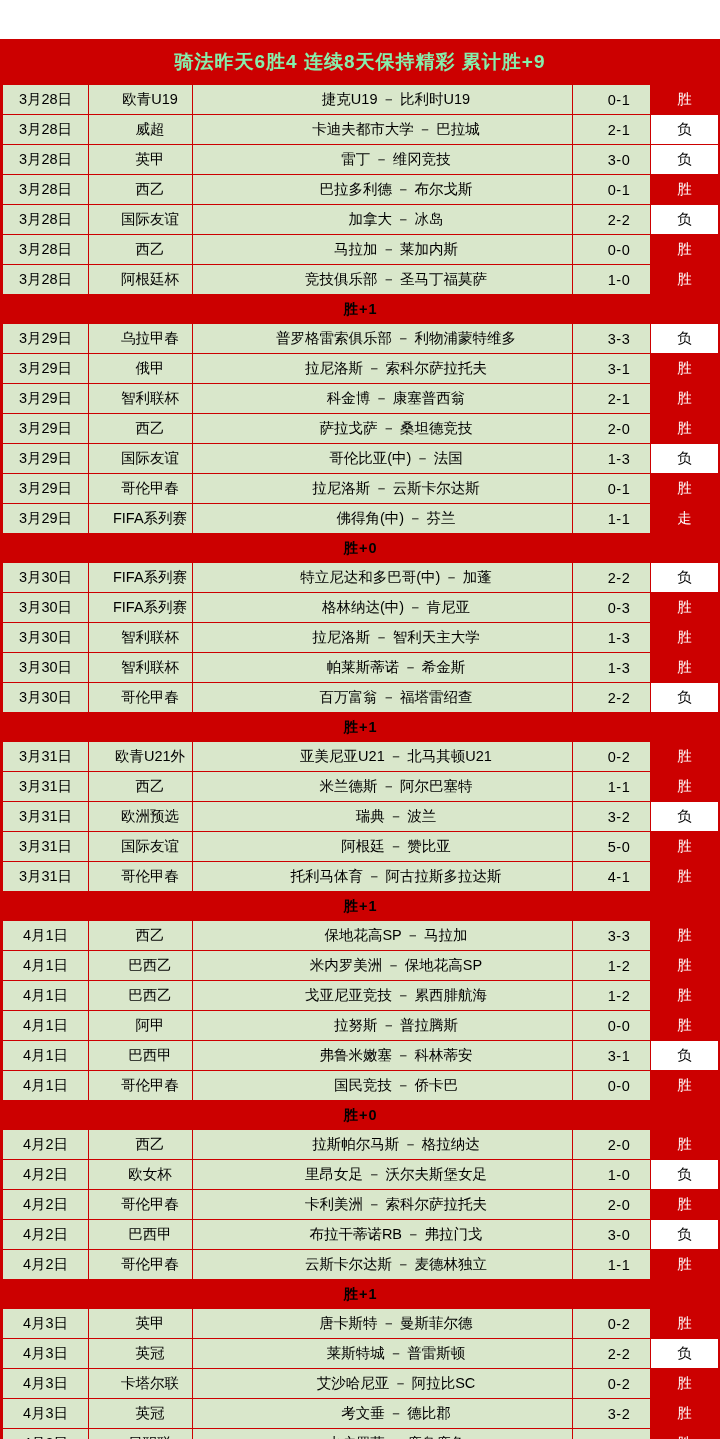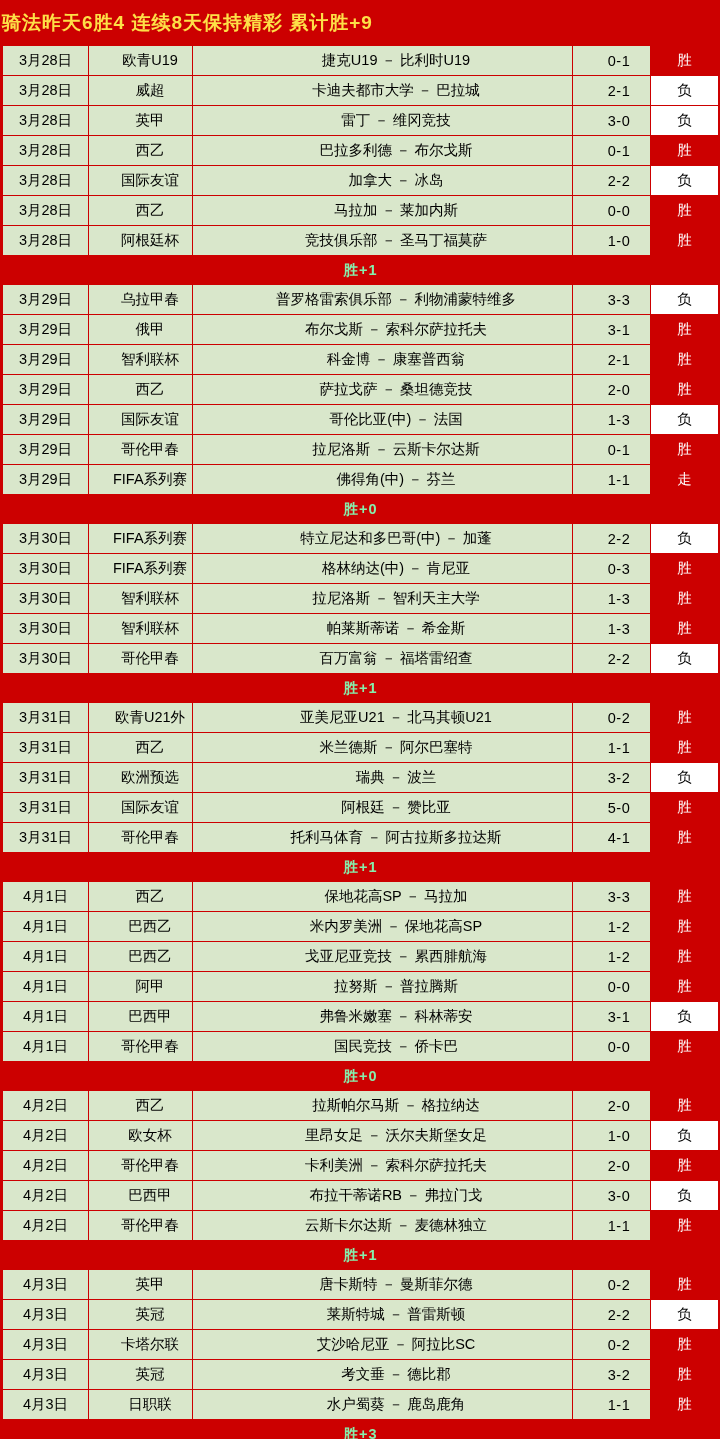--- a/index.html
+++ b/index.html
@@ -13,27 +13,28 @@
   }
   #sheet {
     width: 720px;
     box-sizing: border-box;
     border-left: 2px solid #cc0000;
     border-right: 2px solid #cc0000;
     border-bottom: 2px solid #cc0000;
   }
   .title-bar {
     background: #cc0000;
-    color: #fde047;
+    color: #86efac;
     font-size: 19px;
     font-weight: bold;
-    text-align: left;
+    text-align: center;
     padding: 8px 0 9px 0;
     letter-spacing: 1px;
     border-top: 2px solid #cc0000;
+    margin-top: 39px;
   }
   table {
     border-collapse: collapse;
     width: 100%;
     table-layout: fixed;
   }
   tr.match td {
     border: 1px solid #cc0000;
     background: #d9e7cb;
     height: 27px;
@@ -66,21 +67,21 @@
   td.result.lose {
     background: #ffffff;
     color: #000000;
   }
   td.result.draw {
     background: #cc0000;
     color: #ffffff;
   }
   tr.summary td {
     background: #cc0000;
-    color: #86efac;
+    color: #000000;
     text-align: center;
     font-size: 14.5px;
     font-weight: bold;
     height: 26px;
     border: 1px solid #cc0000;
     letter-spacing: 1px;
   }
 </style>
 </head>
 <body>
@@ -153,21 +154,21 @@
         <tr class="match">
           <td class="date">3月29日</td>
           <td class="league">乌拉甲春</td>
           <td class="teams">普罗格雷索俱乐部 － 利物浦蒙特维多</td>
           <td class="score">3-3</td>
           <td class="result lose">负</td>
         </tr>
         <tr class="match">
           <td class="date">3月29日</td>
           <td class="league">俄甲</td>
-          <td class="teams">布尔戈斯 － 索科尔萨拉托夫</td>
+          <td class="teams">拉尼洛斯 － 索科尔萨拉托夫</td>
           <td class="score">3-1</td>
           <td class="result win">胜</td>
         </tr>
         <tr class="match">
           <td class="date">3月29日</td>
           <td class="league">智利联杯</td>
           <td class="teams">科金博 － 康塞普西翁</td>
           <td class="score">2-1</td>
           <td class="result win">胜</td>
         </tr>

